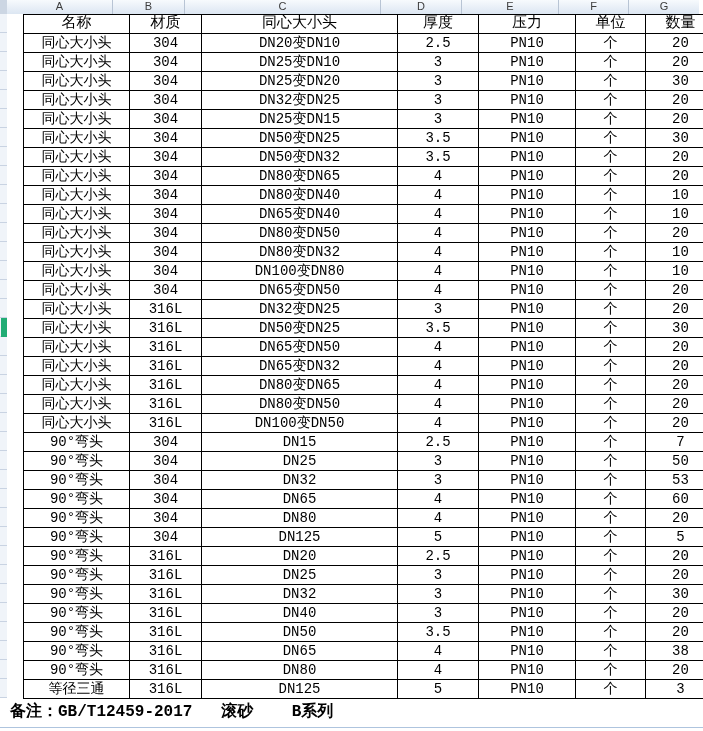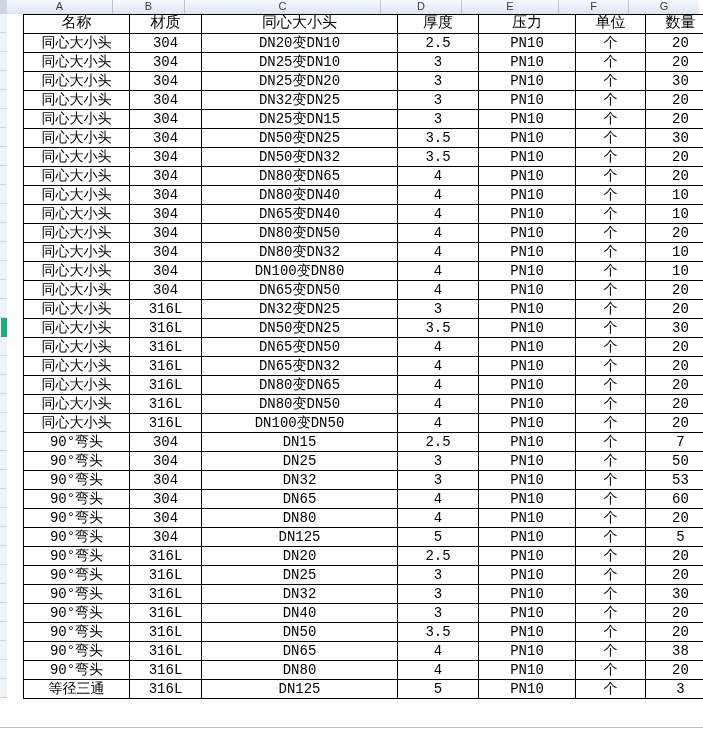--- a/index.html
+++ b/index.html
@@ -404,16 +404,17 @@
           <td>316L</td>
           <td>DN125</td>
           <td>5</td>
           <td>PN10</td>
           <td>个</td>
           <td>3</td>
         </tr>
       </tbody>
   </table>
 
+  <div class="note">备注：GB/T12459-2017   滚砂    B系列</div>
 
   <div class="bottom-line"></div>
 
 </div>
 
 </body></html>

